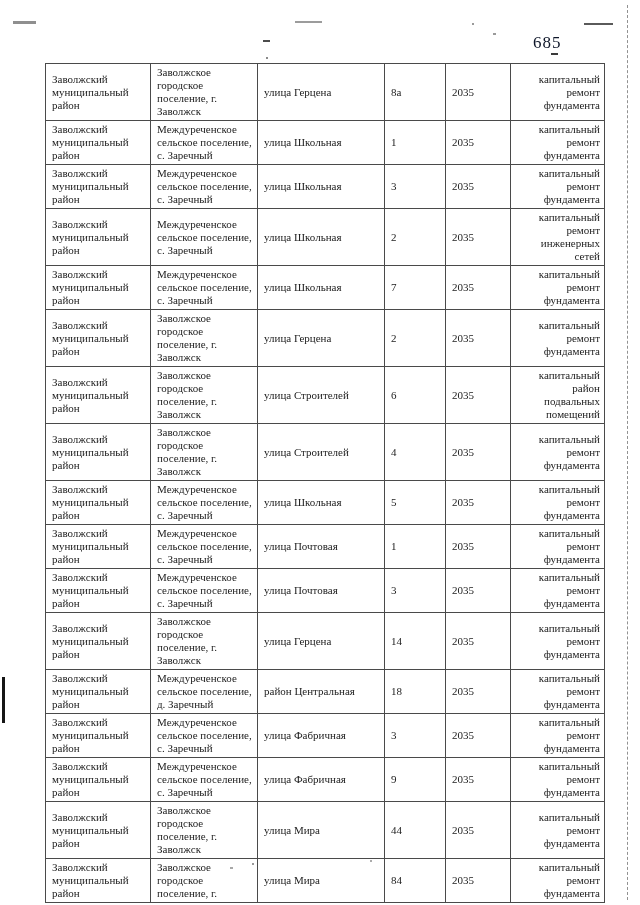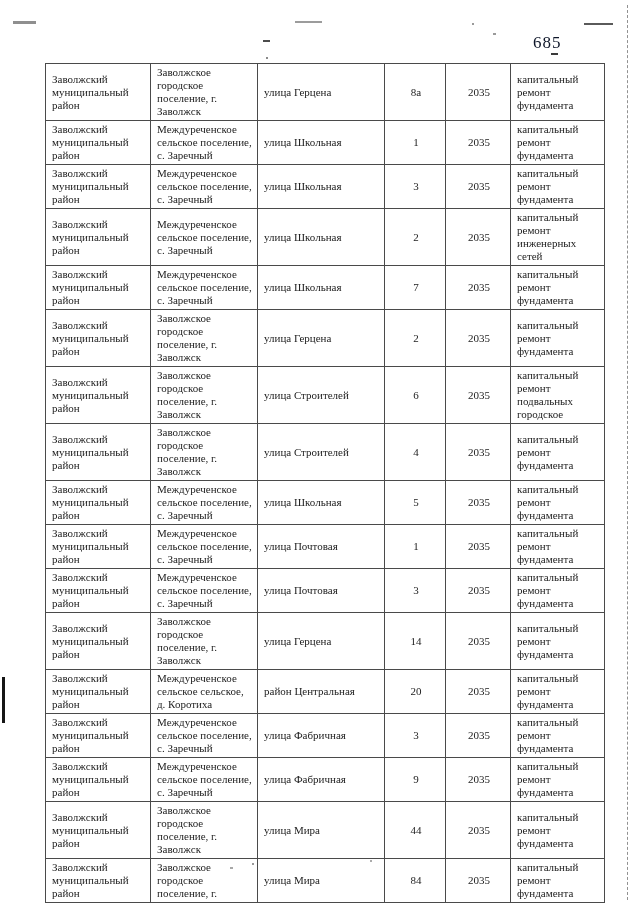--- a/index.html
+++ b/index.html
@@ -28,23 +28,23 @@
     line-height: 13px;
     color: #1c1c1c;
     padding-left: 28px;
   }
   table.repair-table td {
     border: 1px solid #4a4a4a;
     vertical-align: middle;
     padding: 2px 4px 2px 6px;
     overflow: hidden;
   }
-  td.c-house, td.c-year { text-align: center; padding: 2px 2px; }
+  td.c-house, td.c-year { padding: 2px 2px; }
   td.c-settlement { padding: 2px 2px 2px 5px; }
-  td.c-work { padding: 2px 6px 2px 6px; }
+  td.c-work { padding: 2px 6px 2px 6px; text-align: right; }
   
   .artifact { position: absolute; pointer-events: none; }
   .dash-tl   { left: 13px;  top: 21px; width: 23px; height: 3px; background: #8f8f8f; }
   .dash-tc   { left: 295px; top: 21px; width: 27px; height: 2px; background: #9c9c9c; }
   .dash-tr   { left: 584px; top: 23px; width: 29px; height: 2px; background: #5a5a5a; }
   .underscore-685 { left: 551px; top: 53px; width: 7px; height: 2px; background: #3a3a3a; }
   .speck-plus { left: 263px; top: 40px; width: 7px; height: 2px; background: #4c4c4c; }
   .speck-dot1 { left: 266px; top: 57px; width: 2px; height: 2px; background: #8a8a8a; }
   .speck-dot2 { left: 472px; top: 23px; width: 2px; height: 2px; background: #9a9a9a; }
   .speck-dot3 { left: 493px; top: 33px; width: 3px; height: 2px; background: #9a9a9a; }
@@ -136,21 +136,21 @@
     <td class="c-year">2035</td>
     <td class="c-work">капитальный ремонт фундамента</td>
   </tr>
 
   <tr>
     <td class="c-district">Заволжский муниципальный район</td>
     <td class="c-settlement">Заволжское городское поселение, г. Заволжск</td>
     <td class="c-street">улица Строителей</td>
     <td class="c-house">6</td>
     <td class="c-year">2035</td>
-    <td class="c-work">капитальный ремонт подвальных городское</td>
+    <td class="c-work">капитальный район подвальных помещений</td>
   </tr>
 
   <tr>
     <td class="c-district">Заволжский муниципальный район</td>
     <td class="c-settlement">Заволжское городское поселение, г. Заволжск</td>
     <td class="c-street">улица Строителей</td>
     <td class="c-house">4</td>
     <td class="c-year">2035</td>
     <td class="c-work">капитальный ремонт фундамента</td>
   </tr>
@@ -186,23 +186,23 @@
     <td class="c-district">Заволжский муниципальный район</td>
     <td class="c-settlement">Заволжское городское поселение, г. Заволжск</td>
     <td class="c-street">улица Герцена</td>
     <td class="c-house">14</td>
     <td class="c-year">2035</td>
     <td class="c-work">капитальный ремонт фундамента</td>
   </tr>
 
   <tr>
     <td class="c-district">Заволжский муниципальный район</td>
-    <td class="c-settlement">Междуреченское сельское сельское, д. Коротиха</td>
+    <td class="c-settlement">Междуреченское сельское поселение, д. Заречный</td>
     <td class="c-street">район Центральная</td>
-    <td class="c-house">20</td>
+    <td class="c-house">18</td>
     <td class="c-year">2035</td>
     <td class="c-work">капитальный ремонт фундамента</td>
   </tr>
 
   <tr>
     <td class="c-district">Заволжский муниципальный район</td>
     <td class="c-settlement">Междуреченское сельское поселение, с. Заречный</td>
     <td class="c-street">улица Фабричная</td>
     <td class="c-house">3</td>
     <td class="c-year">2035</td>

